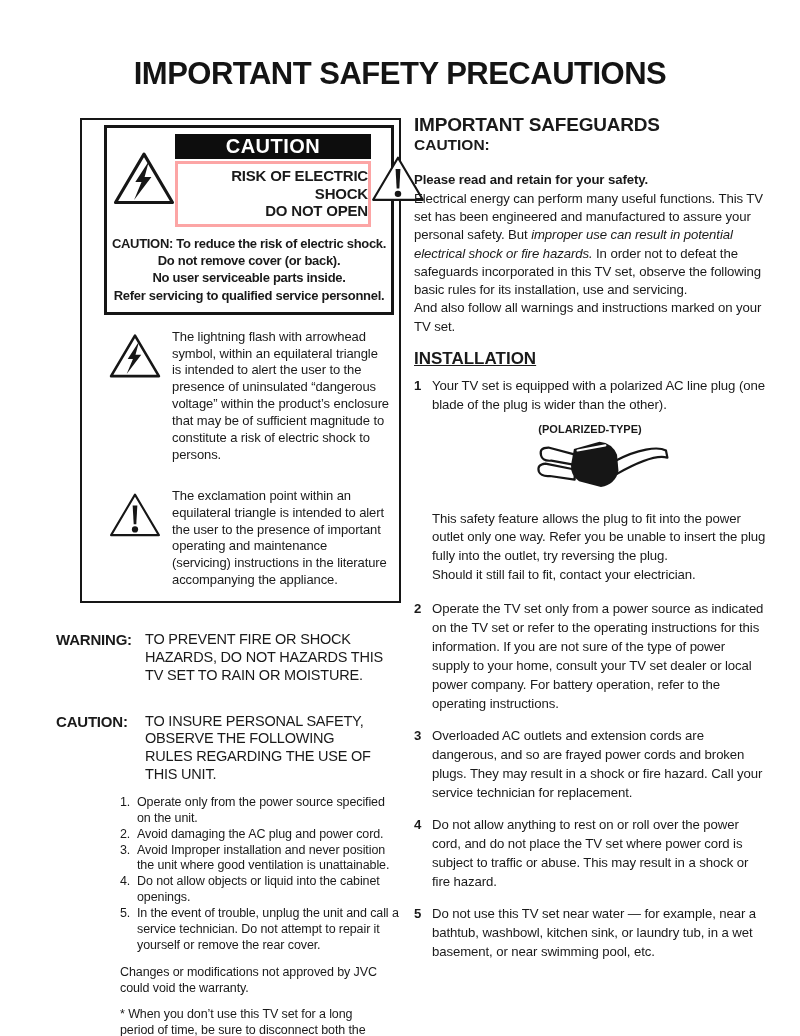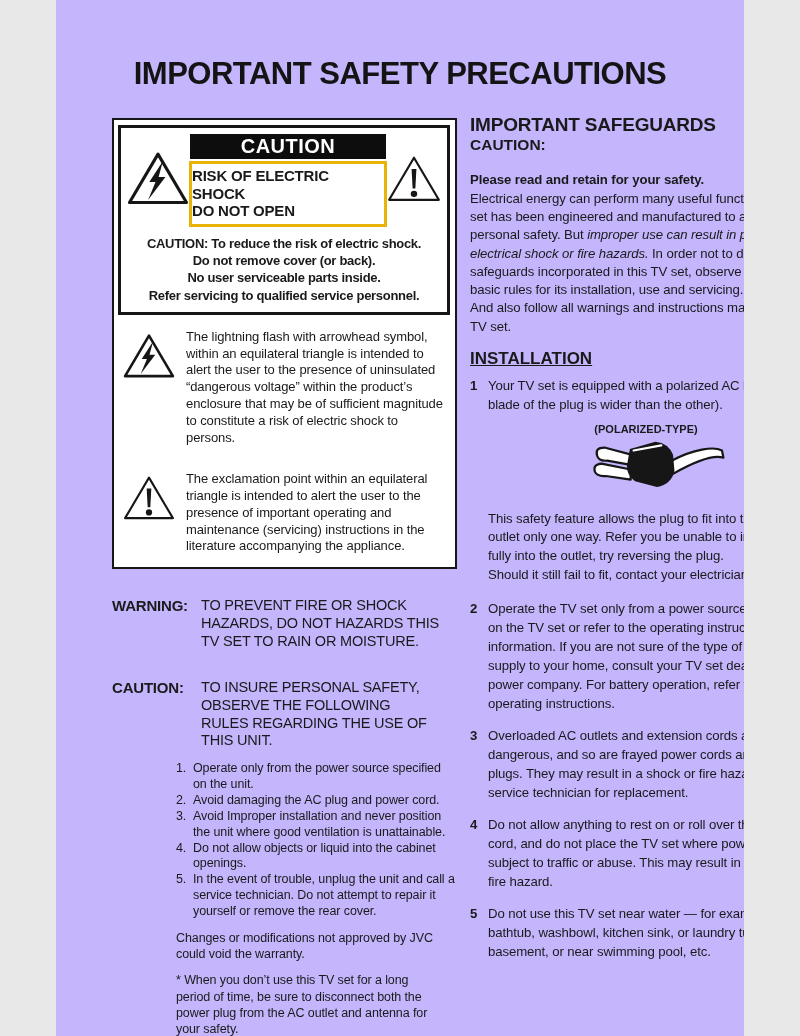--- a/index.html
+++ b/index.html
@@ -1,48 +1,48 @@
 <!DOCTYPE html>
 <html><head>
 <meta charset="utf-8">
 <style>
   * { box-sizing: border-box; margin: 0; padding: 0; }
   html, body { background: #e8e8e8; }
   .page {
     position: relative;
-    width: 688px; height: 1036px;
+    width: 800px; height: 1036px;
     margin: 0 auto;
-    background: #c4b5fd;
+    background: #ffffff;
     font-family: "Liberation Sans", sans-serif;
     color: #1a1a1a;
     overflow: hidden;
   }
   .page-title {
     position: absolute; top: 56px; left: 0; right: 0;
     text-align: center;
     font-size: 31px; font-weight: bold; letter-spacing: -0.5px;
     color: #141414;
   }
   .col-left  { position: absolute; left: 56px;  top: 118px; width: 345px; }
   .col-right { position: absolute; left: 414px; top: 114px; width: 352px; }
 
   
-  .outer-box { border: 2px solid #161616; padding: 5px 5px 12px 4px; background: #fff; }
+  .outer-box { border: 2px solid #161616; padding: 5px 5px 12px 22px; background: #fff; margin-left: 24px; }
   .inner-box { border: 3px solid #161616; padding: 6px 4px 8px 4px; }
   .head-row  { display: flex; align-items: center; justify-content: space-between; padding: 0 2px; }
   .head-center { width: 218px; }
   .caution-bar {
     width: 196px; margin: 0 auto;
     background: #0d0d0d; color: #ffffff;
     font-size: 20px; font-weight: bold; letter-spacing: 0.5px;
     text-align: center; line-height: 25px; height: 25px;
   }
   .risk-box {
-    margin-top: 2px; border: 3px solid #eab308;
-    text-align: left; font-weight: bold; font-size: 15px; line-height: 1.18;
+    margin-top: 2px; border: 3px solid #fca5a5;
+    text-align: right; font-weight: bold; font-size: 15px; line-height: 1.18;
     padding: 3px 0 4px 0; letter-spacing: -0.2px;
   }
   .caution-lines { margin-top: 8px; text-align: center; font-weight: bold;
     font-size: 13px; line-height: 1.32; letter-spacing: -0.3px; }
   .tri { flex: 0 0 auto; }
   .note-row { display: flex; gap: 11px; margin-top: 14px; padding: 0 5px; }
   .note-row .tri { margin-top: 4px; }
   .note-row p { font-size: 13px; line-height: 1.3; letter-spacing: -0.1px; }
 
   

